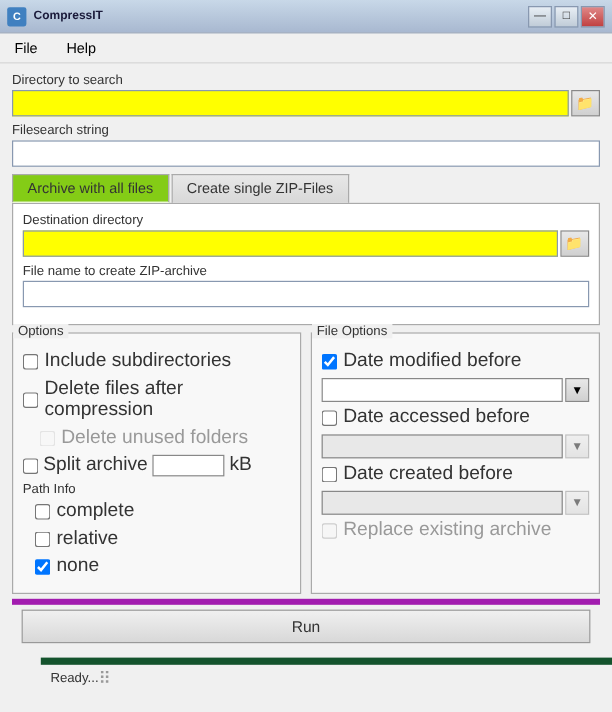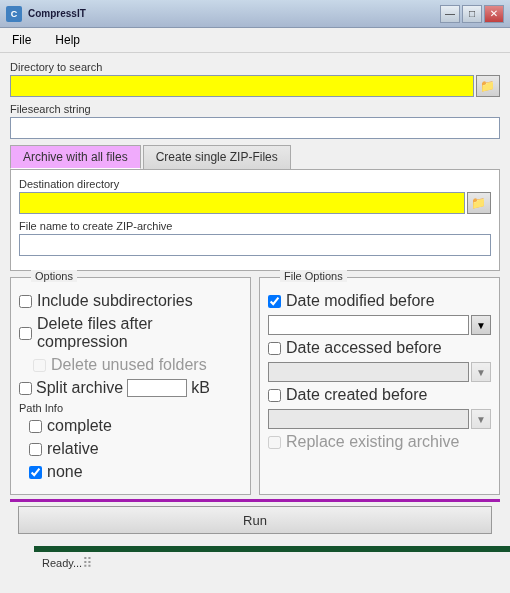--- a/index.html
+++ b/index.html
@@ -133,21 +133,21 @@
       padding: 4px 12px;
       border: 1px solid #aaa;
       background: linear-gradient(to bottom, #e8e8e8, #d8d8d8);
       cursor: pointer;
       font-size: 12px;
       border-bottom: none;
       margin-right: 2px;
       color: #333;
     }
     .tab.active {
-      background: #f0abfc;
+      background: #84cc16;
       border-bottom: 1px solid #fff;
       font-weight: normal;
       z-index: 1;
     }
 
     .tab-content {
       border: 1px solid #aaa;
       padding: 8px;
       background: #fff;
       margin-bottom: 6px;
@@ -169,21 +169,21 @@
     .option-group-box {
       border: 1px solid #aaa;
       padding: 14px 8px 8px 8px;
       position: relative;
       background: #f8f8f8;
       height: 100%;
     }
     .option-group-title {
       position: absolute;
       top: -8px;
-      left: 20px;
+      left: 0;
       background: #f0f0f0;
       padding: 0 4px;
       font-size: 11px;
       color: #333;
     }
 
     .checkbox-row {
       display: flex;
       align-items: center;
       gap: 5px;
@@ -250,21 +250,21 @@
       align-items: center;
       justify-content: center;
       cursor: pointer;
       font-size: 10px;
     }
     .date-btn.disabled { opacity: 0.5; cursor: default; }
 
     
     .run-section {
       padding: 4px 8px;
-      border-top: 3px solid #a21caf;
+      border-top: 5px solid #a21caf;
     }
     .run-btn {
       width: 100%;
       height: 28px;
       background: linear-gradient(to bottom, #f0f0f0, #d8d8d8);
       border: 1px solid #999;
       cursor: pointer;
       font-size: 13px;
       color: #333;
     }

